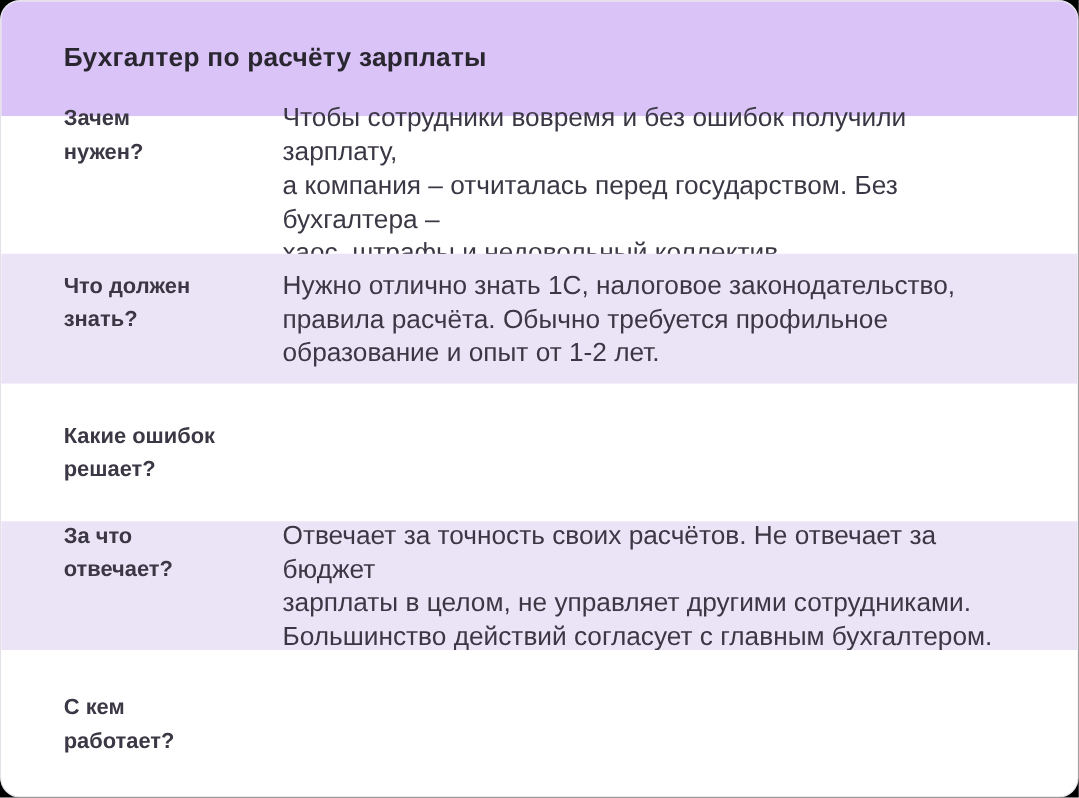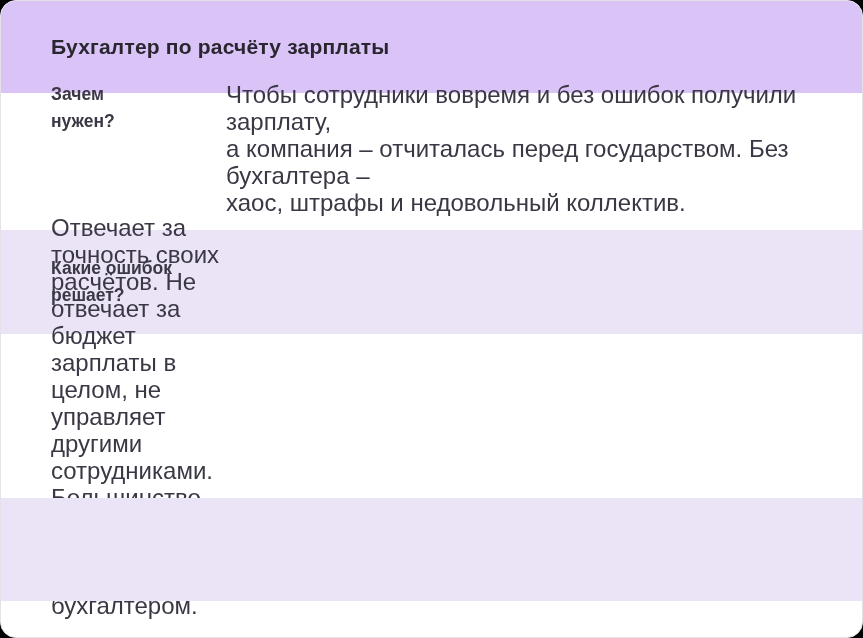--- a/index.html
+++ b/index.html
@@ -34,39 +34,38 @@
   }
   .card-title{
     font-size:21px;font-weight:bold;
     color:var(--title-text);
     letter-spacing:.2px;
   }
   .rows{
     flex:1 1 auto;
     display:grid;
     grid-template-rows:110px 104px 110px 103px 1fr;
-    gap:27px;
   }
   .row{
     display:grid;
     grid-template-columns:175px 1fr;
     align-content:center;
     align-items:start;
     padding:0 45px 0 50px;
     background:var(--card-bg);
   }
   .row:nth-child(even){background:var(--row-alt-bg);}
   .row-label{
     font-size:17.5px;font-weight:bold;
     color:var(--text);
     line-height:27px;
     white-space:pre-line;
   }
   .row-text{
-    font-size:24px;
+    font-size:21px;
     color:var(--text);
     line-height:27px;
     white-space:pre-line;
   }
 </style>
 </head>
 <body>
 
 <div class="card">
   <div class="card-header">
@@ -74,24 +73,35 @@
   </div>
   <div class="rows">
     <div class="row">
       <div class="row-label">Зачем
 нужен?</div>
       <div class="row-text">Чтобы сотрудники вовремя и без ошибок получили зарплату,
 а компания – отчиталась перед государством. Без бухгалтера –
 хаос, штрафы и недовольный коллектив.</div>
     </div>
     <div class="row">
+      <div class="row-label">Что должен
+знать?</div>
+      <div class="row-text">Нужно отлично знать 1С, налоговое законодательство,
+правила расчёта. Обычно требуется профильное
+образование и опыт от 1-2 лет.</div>
+    </div>
+    <div class="row">
       <div class="row-label">Какие ошибок
 решает?</div>
     </div>
     <div class="row">
+      <div class="row-label">За что
+отвечает?</div>
       <div class="row-text">Отвечает за точность своих расчётов. Не отвечает за бюджет
 зарплаты в целом, не управляет другими сотрудниками.
-Большинство действий работает с главным бухгалтером.</div>
+Большинство действий согласует с главным бухгалтером.</div>
     </div>
     <div class="row">
+      <div class="row-label">С кем
+работает?</div>
     </div>
   </div>
 </div>
 
 </body></html>

